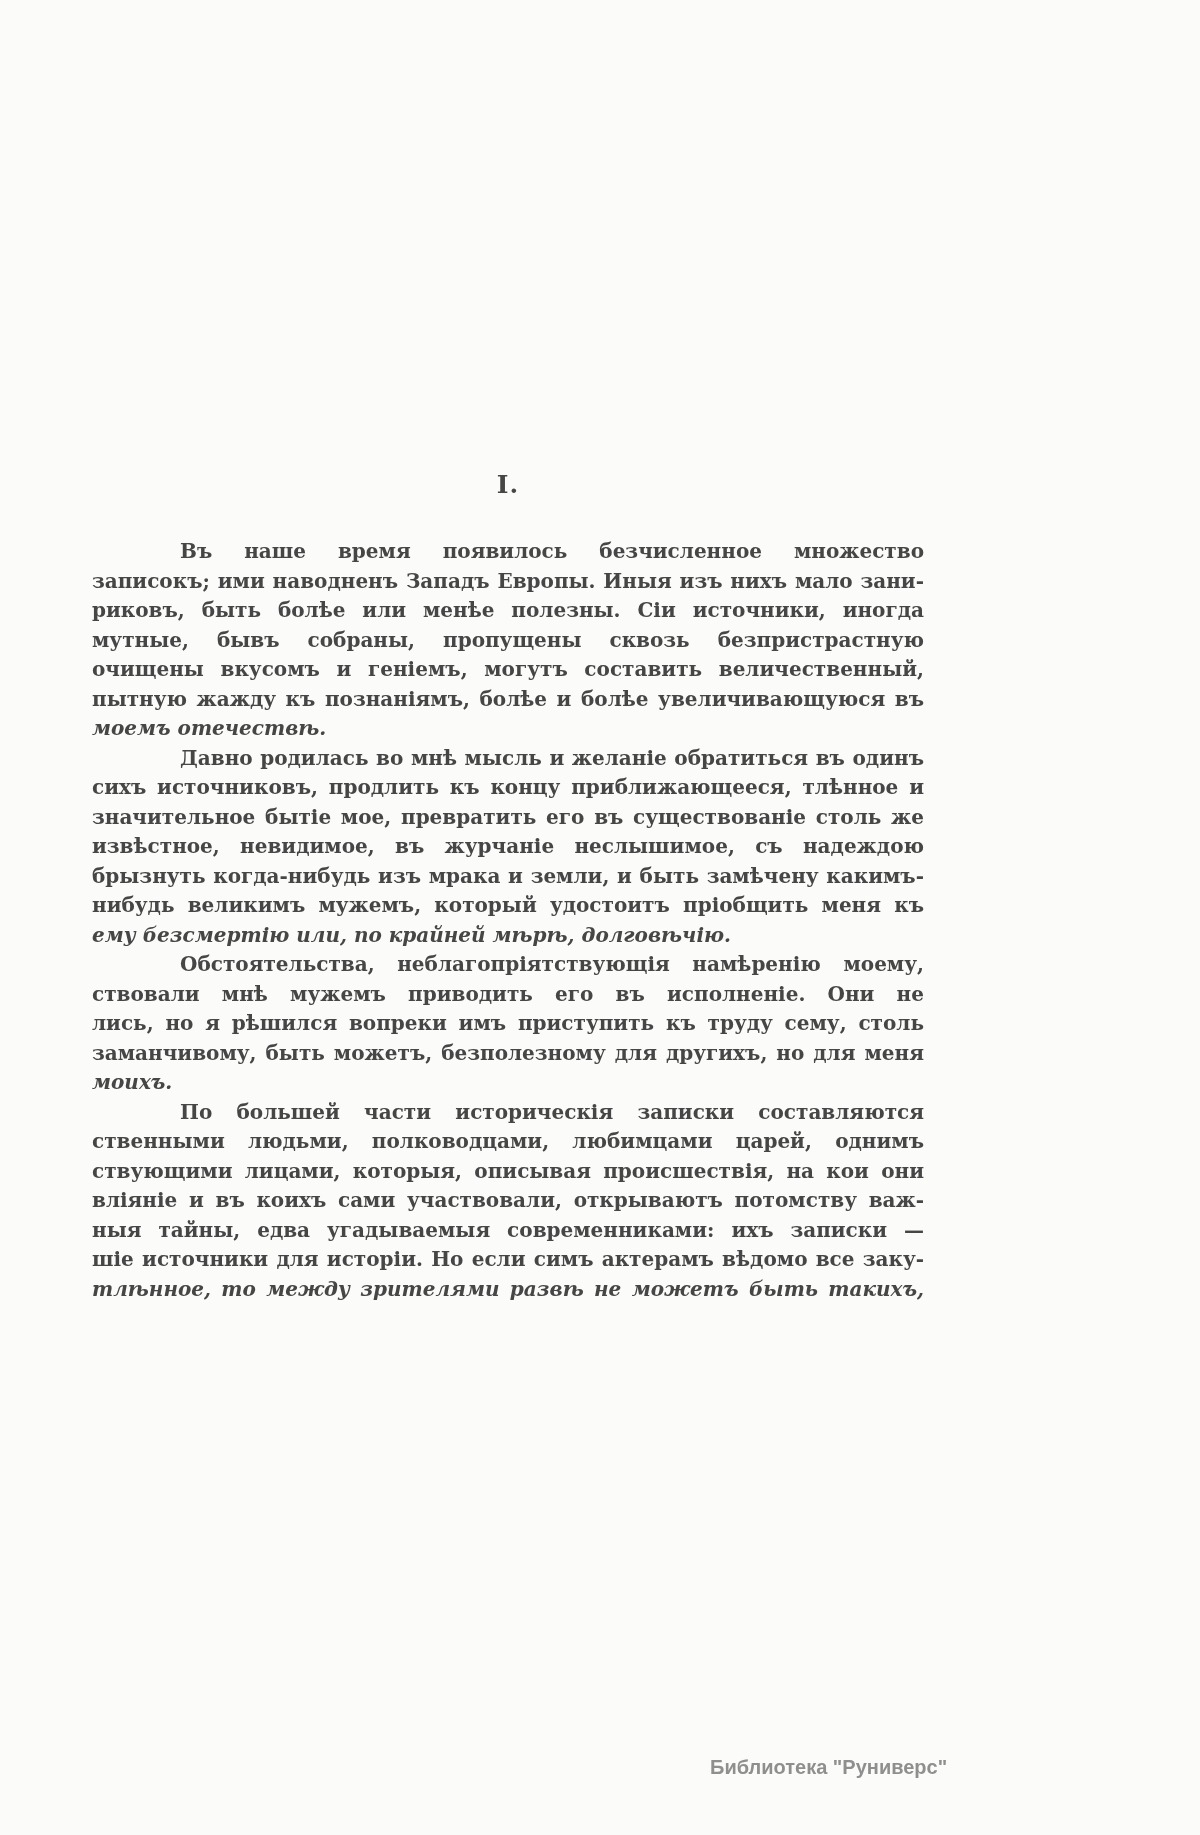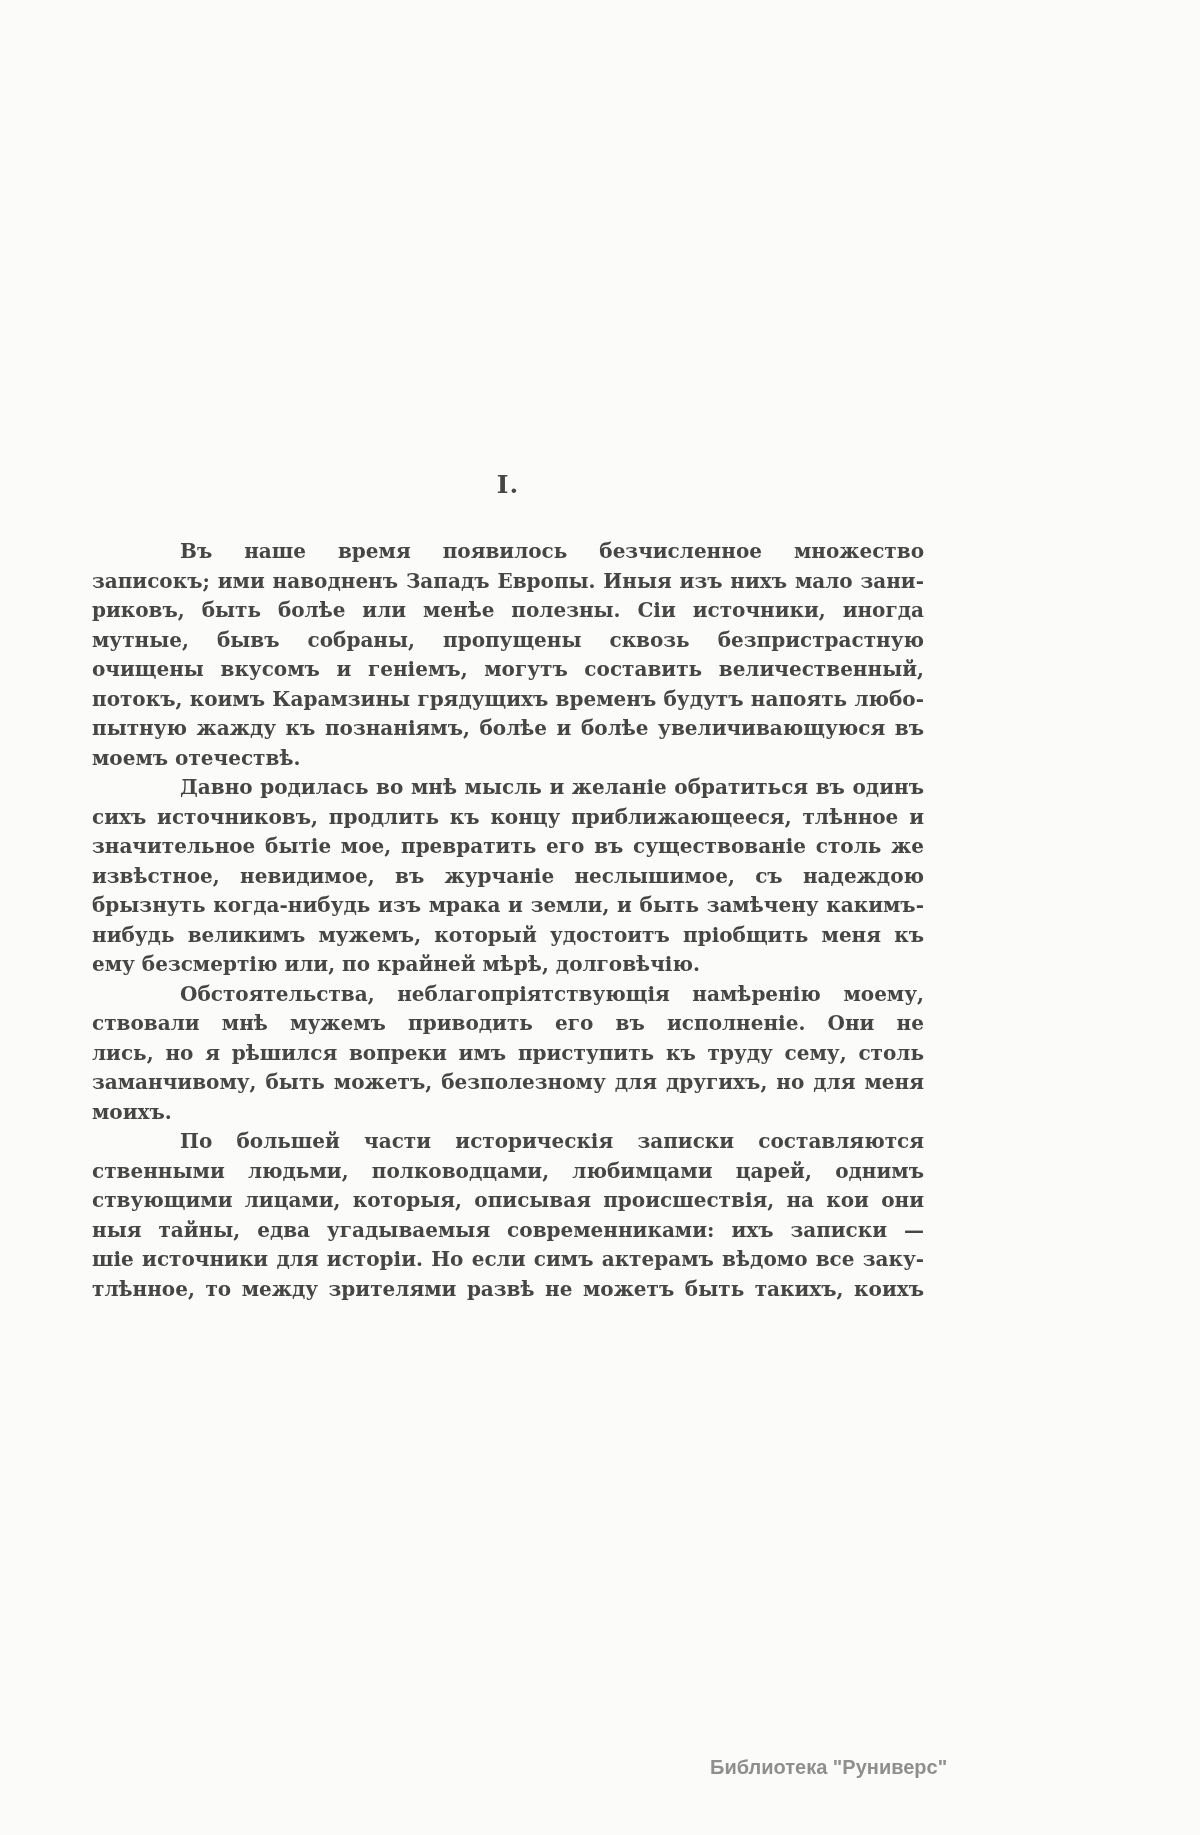--- a/index.html
+++ b/index.html
@@ -47,20 +47,21 @@
     line-height: 29.5px;
     overflow: hidden;
     text-align: justify;
     text-align-last: justify;
   }
   .tline.first {
     padding-left: 88px;
   }
   .tline.last {
     text-align-last: left;
+    font-style: italic;
   }
   .watermark {
     position: absolute;
     top: 1756px;
     left: 710px;
     font-family: "Liberation Sans", "DejaVu Sans", sans-serif;
     font-weight: bold;
     font-size: 20px;
     color: var(--watermark-ink, #8f8f8f);
   }
@@ -71,21 +72,20 @@
 <div class="page">
   <div class="heading">I.</div>
 
   <div class="textblock">
     <div class="para">
         <div class="tline first">Въ наше время появилось безчисленное множество историческихъ</div>
         <div class="tline">записокъ; ими наводненъ Западъ Европы. Иныя изъ нихъ мало зани-</div>
         <div class="tline">риковъ, быть болѣе или менѣе полезны. Сіи источники, иногда весьма</div>
         <div class="tline">мутные, бывъ собраны, пропущены сквозь безпристрастную критику,</div>
         <div class="tline">очищены вкусомъ и геніемъ, могутъ составить величественный, ясный</div>
-        <div class="tline">потокъ, коимъ Карамзины грядущихъ временъ будутъ напоять любо-</div>
         <div class="tline">пытную жажду къ познаніямъ, болѣе и болѣе увеличивающуюся въ</div>
         <div class="tline last">моемъ отечествѣ.</div>
       </div>
     <div class="para">
         <div class="tline first">Давно родилась во мнѣ мысль и желаніе обратиться въ одинъ изъ</div>
         <div class="tline">сихъ источниковъ, продлить къ концу приближающееся, тлѣнное и мало-</div>
         <div class="tline">значительное бытіе мое, превратить его въ существованіе столь же не-</div>
         <div class="tline">извѣстное, невидимое, въ журчаніе неслышимое, съ надеждою случайно</div>
         <div class="tline">брызнуть когда-нибудь изъ мрака и земли, и быть замѣчену какимъ-</div>
         <div class="tline">нибудь великимъ мужемъ, который удостоитъ пріобщить меня къ сво-</div>
@@ -95,20 +95,21 @@
         <div class="tline first">Обстоятельства, неблагопріятствующія намѣренію моему, препят-</div>
         <div class="tline">ствовали мнѣ мужемъ приводить его въ исполненіе. Они не перемѣни-</div>
         <div class="tline">лись, но я рѣшился вопреки имъ приступить къ труду сему, столь</div>
         <div class="tline">заманчивому, быть можетъ, безполезному для другихъ, но для меня уже</div>
         <div class="tline last">моихъ.</div>
       </div>
     <div class="para">
         <div class="tline first">По большей части историческія записки составляются государ-</div>
         <div class="tline">ственными людьми, полководцами, любимцами царей, однимъ словомъ, дѣй-</div>
         <div class="tline">ствующими лицами, которыя, описывая происшествія, на кои они имѣли</div>
+        <div class="tline">вліяніе и въ коихъ сами участвовали, открываютъ потомству важ-</div>
         <div class="tline">ныя тайны, едва угадываемыя современниками: ихъ записки — главнѣй-</div>
         <div class="tline">шіе источники для исторіи. Но если симъ актерамъ вѣдомо все заку-</div>
         <div class="tline last">тлѣнное, то между зрителями развѣ не можетъ быть такихъ, коихъ за-</div>
       </div>
   </div>
 
   <div class="watermark">Библиотека "Руниверс"</div>
 </div>
 
 </body></html>

